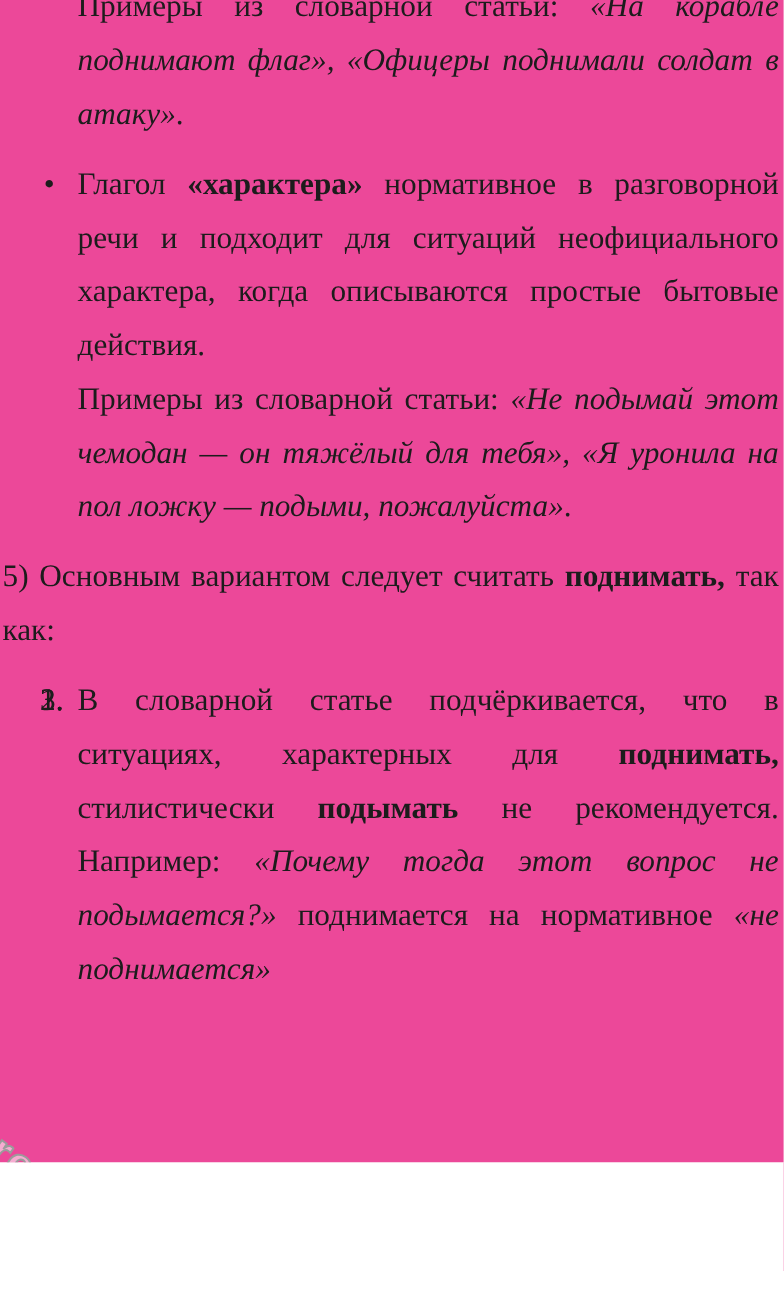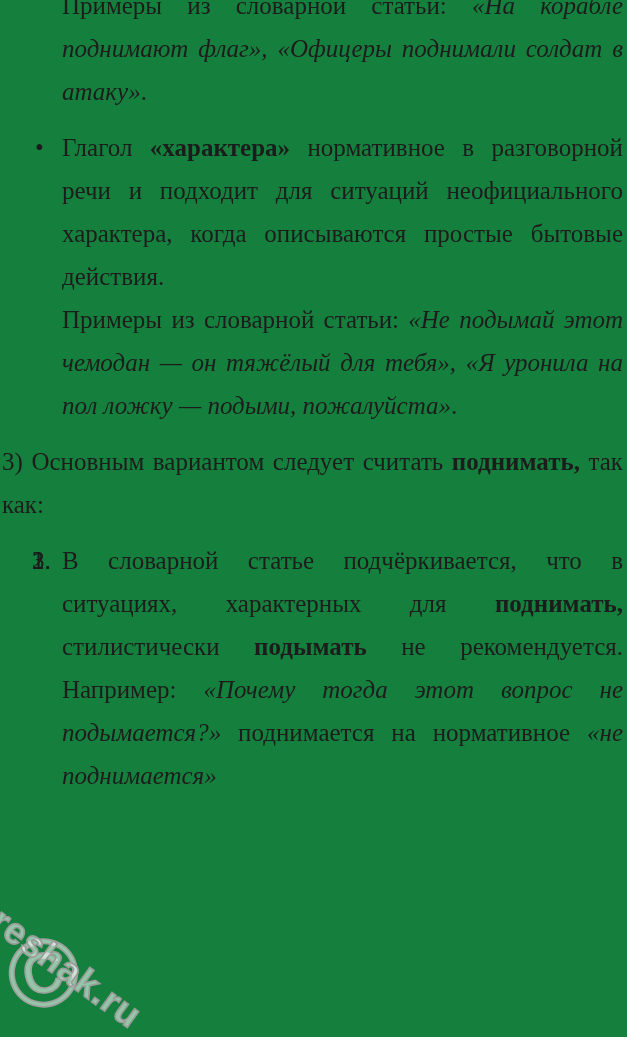--- a/index.html
+++ b/index.html
@@ -3,23 +3,23 @@
 <meta charset="utf-8">
 <style>
   html, body {
     margin: 0;
     padding: 0;
     background: #ffffff;
   }
   .page {
     position: relative;
     width: 627px;
-    height: 1037px;
+    height: 930px;
     overflow: hidden;
-    background: #15803d;
+    background: #ec4899;
     color: #1c1c1c;
     font-family: "Liberation Serif", "DejaVu Serif", serif;
     font-size: 25px;
     line-height: 43px;
   }
   .para {
     margin: 0;
     text-align: justify;
   }
   .ind {
@@ -93,21 +93,21 @@
 <div class="page">
 
   <p class="para ind first"><span>Примеры из словарной статьи: </span><span class="it">«На корабле поднимают флаг», «Офицеры поднимали солдат в атаку»</span><span>.</span></p>
 
   <div class="bullet-item ind gap">
     <span class="marker">•</span>
     <p class="para"><span>Глагол </span><span class="bd">«характера»</span><span> нормативное в разговорной речи и подходит для ситуаций неофициального характера, когда описываются простые бытовые действия.</span></p>
     <p class="para"><span>Примеры из словарной статьи: </span><span class="it">«Не подымай этот чемодан — он тяжёлый для тебя», «Я уронила на пол ложку — подыми, пожалуйста»</span><span>.</span></p>
   </div>
 
-  <p class="para full gap"><span>3) Основным вариантом следует считать </span><span class="bd">поднимать,</span><span> так как:</span></p>
+  <p class="para full gap"><span>5) Основным вариантом следует считать </span><span class="bd">поднимать,</span><span> так как:</span></p>
 
   <div class="oli ind gap">
     <span class="num">1.</span>
   </div>
 
   <div class="oli ind gap">
     <span class="num">2.</span>
   </div>
 
   <div class="oli ind gap">

